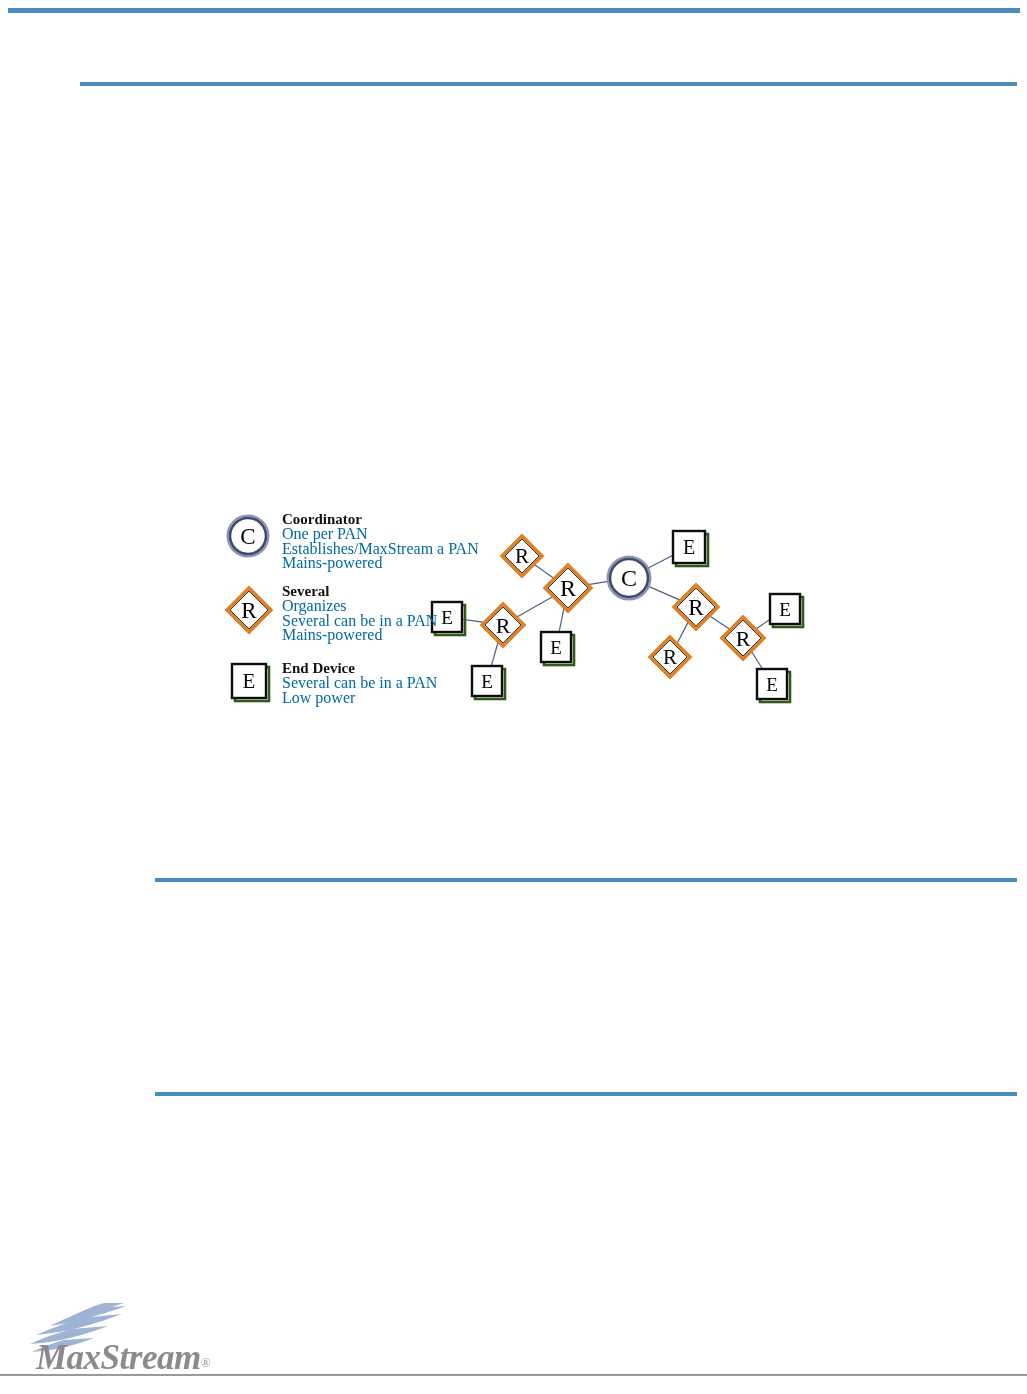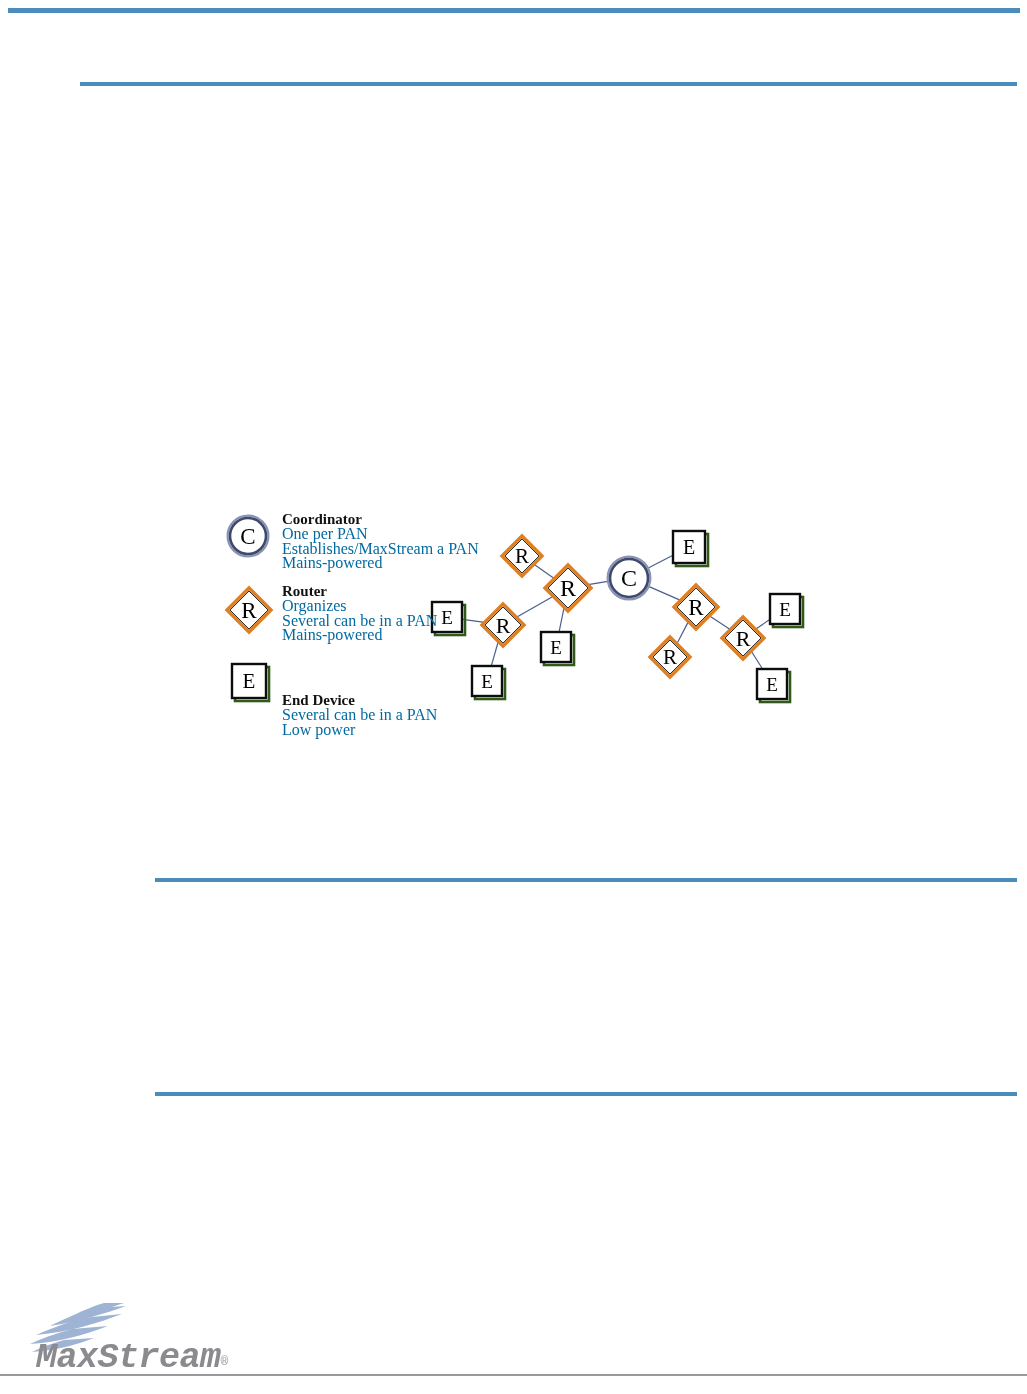--- a/index.html
+++ b/index.html
@@ -62,35 +62,35 @@
     font-family: "Liberation Serif", "DejaVu Serif", serif;
     font-weight: normal;
     font-size: 16px;
     line-height: 14.5px;
     color: #0369a1;
     white-space: nowrap;
   }
 
   #legend-coordinator { left: 282px; top: 511px; }
   #legend-router      { left: 282px; top: 583px; }
-  #legend-enddevice   { left: 282px; top: 660px; margin-top: 32px; }
+  #legend-enddevice   { left: 282px; top: 660px; }
 
   
   #footer-logo {
     position: absolute;
     left: 20px;
     top: 1300px;
     width: 260px;
     height: 72px;
   }
   #footer-wordmark {
     position: absolute;
     left: 36px;
     top: 1338px;
-    font-family: Liberation Mono, monospace;
+    font-family: Liberation Serif, serif;
     font-style: italic;
     font-weight: bold;
     font-size: 35px;
     letter-spacing: -0.5px;
     color: #8b8b8f;
     white-space: nowrap;
   }
   #footer-reg {
     font-style: normal;
     font-weight: normal;
@@ -212,21 +212,21 @@
 </div>
 
 <div class="legend-block" id="legend-coordinator">
   <div class="legend-title">Coordinator</div>
   <div class="legend-line">One per PAN</div>
   <div class="legend-line">Establishes/MaxStream a PAN</div>
   <div class="legend-line">Mains-powered</div>
 </div>
 
 <div class="legend-block" id="legend-router">
-  <div class="legend-title">Router</div>
+  <div class="legend-title">Several</div>
   <div class="legend-line">Organizes</div>
   <div class="legend-line">Several can be in a PAN</div>
   <div class="legend-line">Mains-powered</div>
 </div>
 
 <div class="legend-block" id="legend-enddevice">
   <div class="legend-title">End Device</div>
   <div class="legend-line">Several can be in a PAN</div>
   <div class="legend-line">Low power</div>
 </div>

